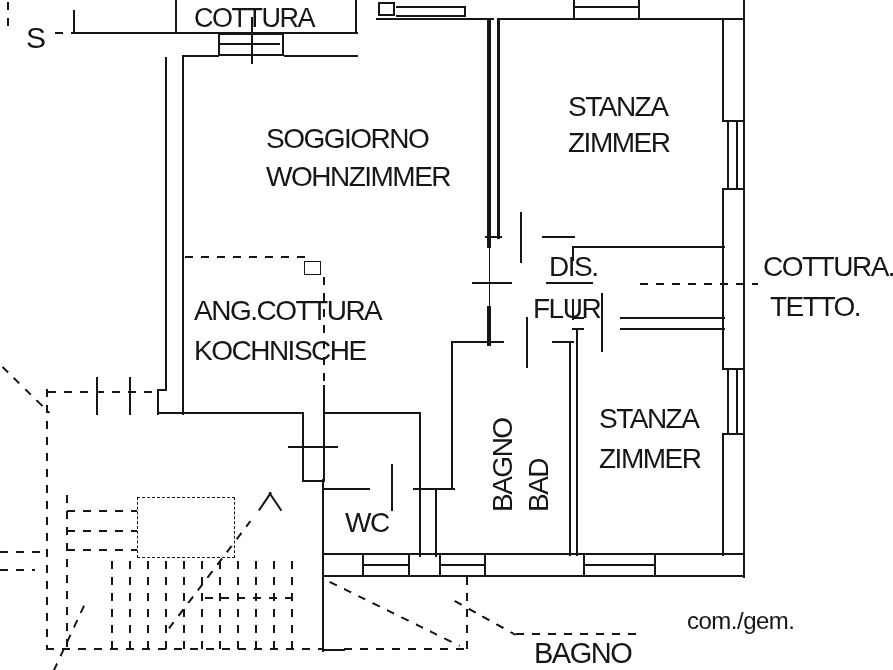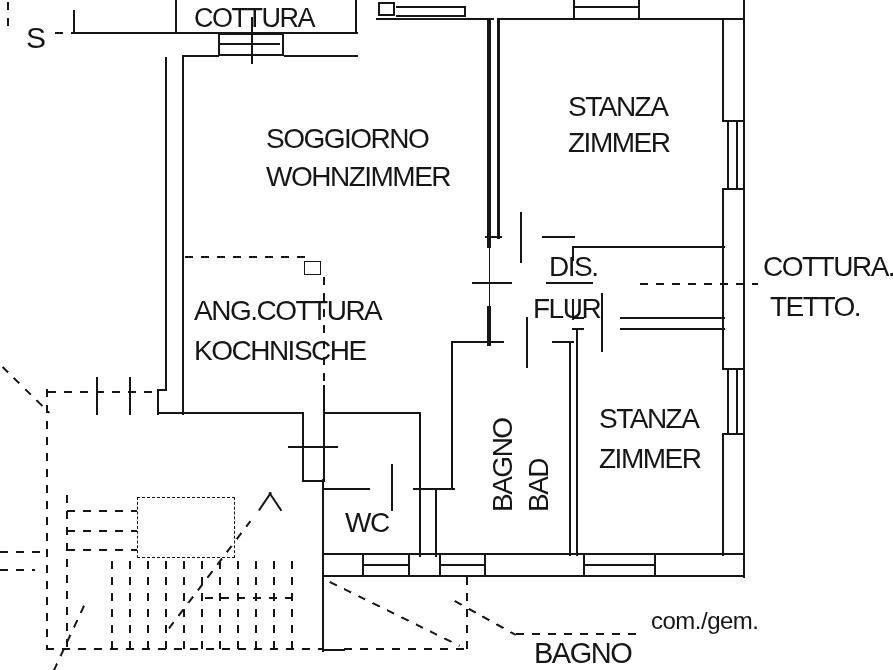--- a/index.html
+++ b/index.html
@@ -12,21 +12,21 @@
   i.dv{display:block;position:absolute;width:2px;
        background:repeating-linear-gradient(180deg,#161616 0 8px,transparent 8px 16px);}
   i.dg{display:block;position:absolute;height:2px;transform-origin:0 0;
        background:repeating-linear-gradient(90deg,#161616 0 8px,transparent 8px 16px);}
   i.sg{display:block;position:absolute;height:1.5px;background:#161616;transform-origin:0 0;}
   .box{position:absolute;border:2px solid #161616;background:#fff;}
   .dbox{position:absolute;border:1.5px dashed #161616;background:#fff;}
   .lbl{position:absolute;font-size:28px;line-height:1.05;letter-spacing:-1.5px;
        white-space:nowrap;color:#161616;}
   .vlbl{transform-origin:0 0;transform:rotate(-90deg);}
-  .s24{font-size:24px;letter-spacing:-0.5px;}
+  .s24{font-size:24px;letter-spacing:-0.5px;margin-left:36px;}
   .s30{font-size:30px;}
 </style>
 </head>
 <body>
 
 <div id="plan">
 
   <i class="dv" style="left:7px;top:2px;height:31px"></i>
   <i class="dh" style="left:55px;top:32px;width:115px"></i>
   <div class="lbl s30" style="left:26px;top:22px">S</div>

